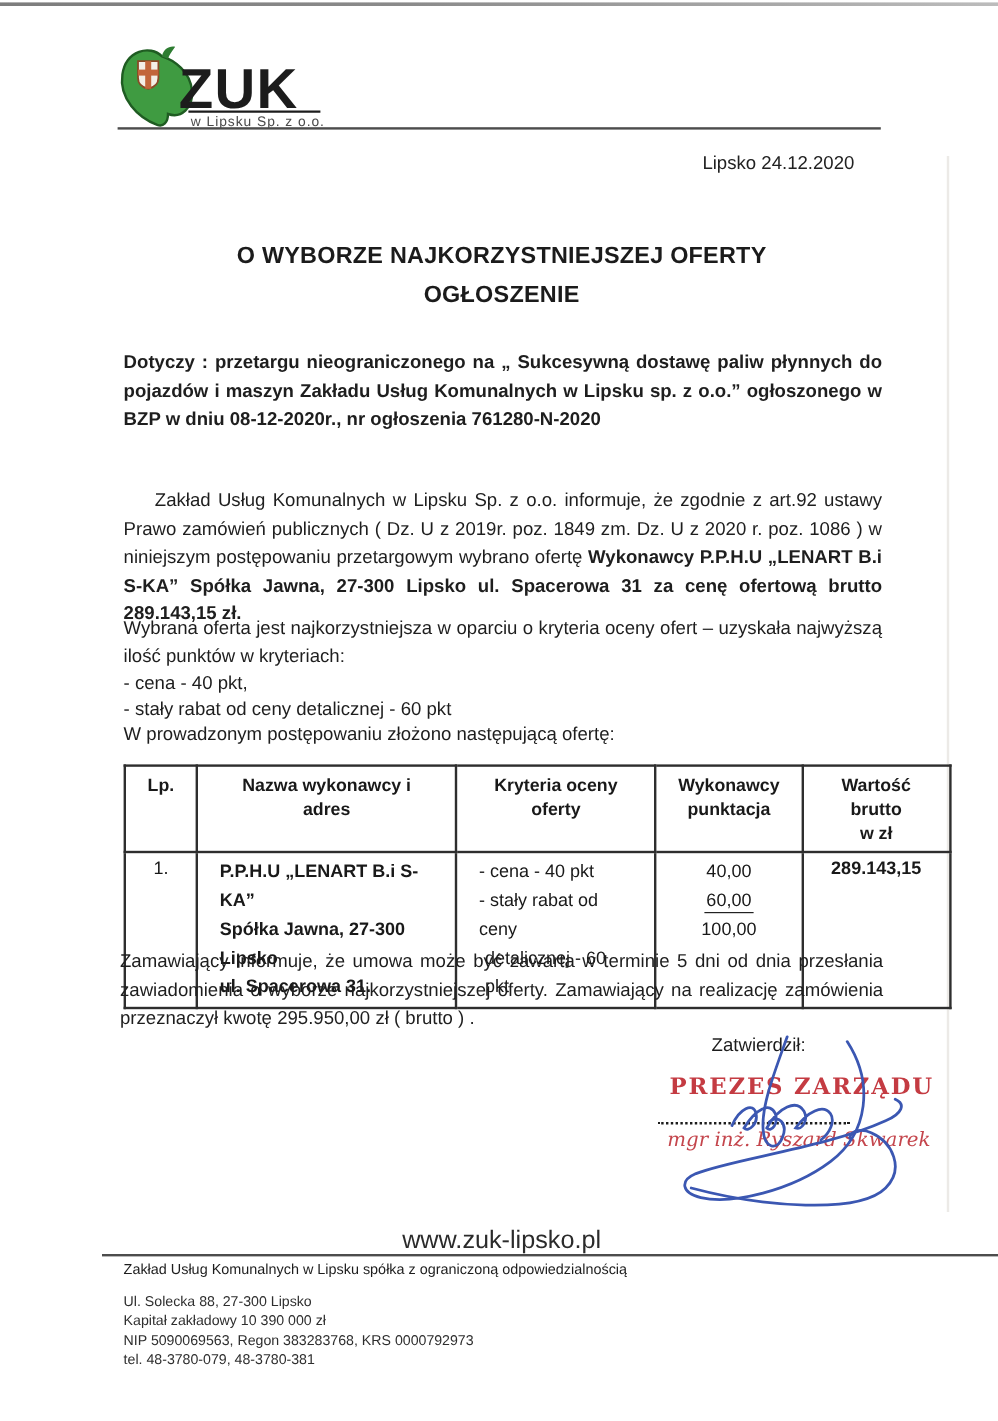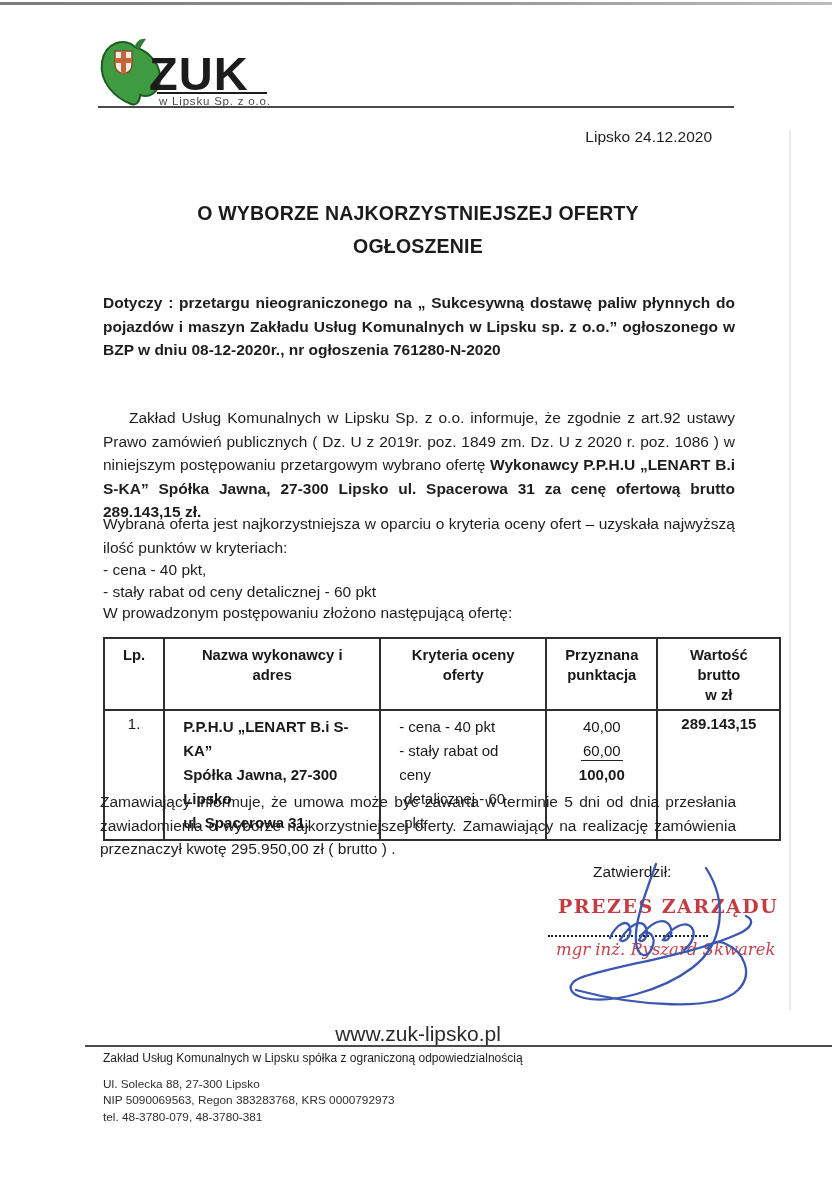--- a/index.html
+++ b/index.html
@@ -34,21 +34,21 @@
     font-size:15px;padding:4px 18px;color:#191919;}
   .offer-table th{font-weight:bold;text-align:center;line-height:20px;padding-top:6px;font-size:14.8px;}
   .col-lp{width:38px;} .col-name{width:216px;} .col-crit{width:166px;}
   .col-pts{width:85px;} .col-val{width:123px;}
   .cell-lp{text-align:center;padding-top:8px;}
   .cell-name{font-weight:bold;line-height:24px;padding:8px 6px 6px 12px;}
   .cell-crit{line-height:24px;padding:8px 6px 6px 10px;}
   .crit-indent{padding-left:5px;}
   .cell-pts{text-align:center;line-height:24px;padding-top:8px;}
   .pts-underline span{border-bottom:1.6px solid #222;padding:0 2px 1px 2px;}
-  .pts-total{font-weight:bold;}
+  .pts-total{font-weight:normal;}
   .cell-val{text-align:center;font-weight:bold;vertical-align:middle;}
   
   .closing{top:790px;left:100px;width:636px;}
   
   .approved{top:863px;left:593px;font-size:15.5px;color:#1c1c1c;}
   .stamp-title{top:895px;left:558px;width:230px;color:#c43b42;
     font-family:"DejaVu Serif", serif;font-size:19px;font-weight:bold;letter-spacing:1.5px;}
   .dotted-line{top:932px;left:548px;width:160px;height:3px;
     border-bottom:2.6px dotted #1c1c1c;}
   .stamp-name{top:940px;left:556px;width:220px;color:#c4454c;
@@ -114,21 +114,21 @@
     <th>
           <div>Lp.</div>
         </th>
     <th>
           <div>Nazwa wykonawcy i adres</div>
         </th>
     <th>
           <div>Kryteria oceny oferty</div>
         </th>
     <th>
-      <div>Przyznana</div>
+      <div>Wykonawcy</div>
       <div>punktacja</div>
     </th>
     <th>
       <div>Wartość  brutto</div>
       <div>w zł</div>
     </th>
   </tr>
   <tr style="height:72px;">
     <td class="cell-lp">1.</td>
     <td class="cell-name">
@@ -162,15 +162,16 @@
   <path d="M 72,80 C 78,66 90,60 92,70 C 94,78 86,86 82,82 C 92,66 104,60 108,70 C 111,78 105,86 101,82 C 111,64 126,58 132,68 C 136,76 130,84 125,82 C 135,68 148,62 154,70 C 158,76 154,86 146,92"></path>
   <path d="M 168,10 C 190,44 186,86 154,110 C 122,134 72,146 46,140 C 30,136 28,126 42,120 C 72,108 152,98 200,76 C 214,70 217,62 208,58"></path>
   <path d="M 38,132 C 98,148 178,154 200,132 C 216,116 206,94 188,86 C 180,82 172,84 170,90"></path>
 </svg>
 
 <div class="abs website">www.zuk-lipsko.pl</div>
 <div class="abs footer-rule"></div>
 <div class="abs company-line">Zakład Usług Komunalnych w Lipsku spółka z ograniczoną odpowiedzialnością</div>
 <div class="abs footer-details">
   <div>Ul. Solecka 88, 27-300 Lipsko</div>
+  <div>Kapitał zakładowy 10 390 000 zł</div>
   <div>NIP 5090069563, Regon 383283768, KRS 0000792973</div>
   <div>tel. 48-3780-079, 48-3780-381</div>
 </div>
 
 </body></html>

